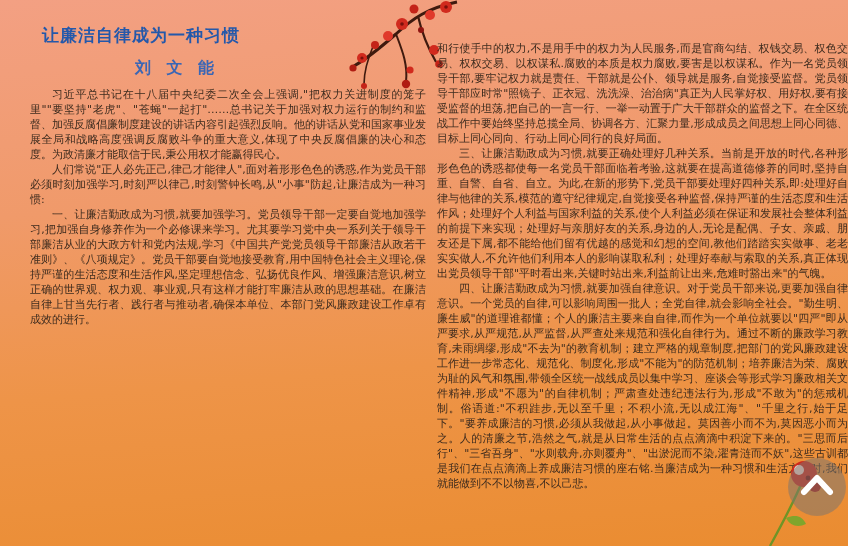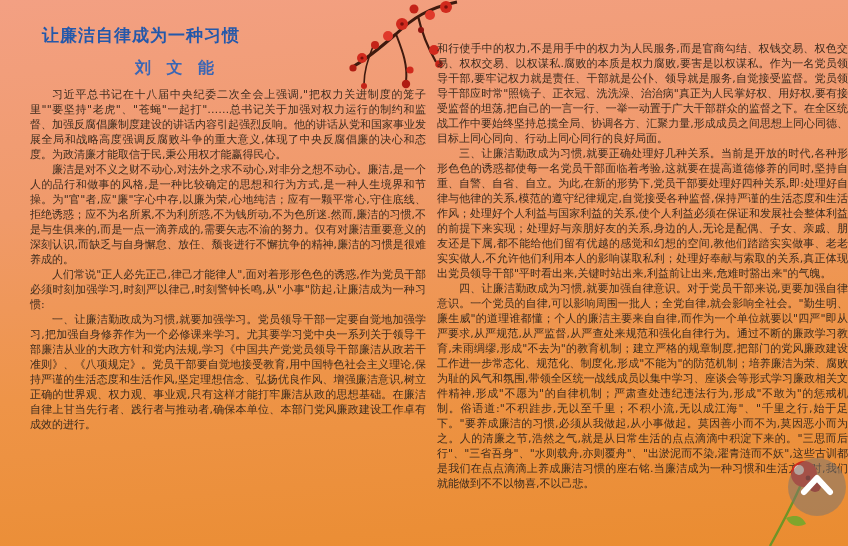--- a/index.html
+++ b/index.html
@@ -60,21 +60,20 @@
     <circle cx="88" cy="84" r="4.2" fill="#b01c12"></circle>
     <circle cx="46" cy="86" r="3" fill="#c42318"></circle>
     <circle cx="103" cy="30" r="3" fill="#8e1410"></circle>
     <circle cx="84" cy="24" r="1.8" fill="#7a100b"></circle>
     <circle cx="128" cy="7" r="1.8" fill="#7a100b"></circle>
     <circle cx="44" cy="58" r="1.6" fill="#7a100b"></circle>
   </svg>
 
   <div class="col col-left">
     <p>习近平总书记在十八届中央纪委二次全会上强调,"把权力关进制度的笼子里""要坚持"老虎"、"苍蝇"一起打"……总书记关于加强对权力运行的制约和监督、加强反腐倡廉制度建设的讲话内容引起强烈反响。他的讲话从党和国家事业发展全局和战略高度强调反腐败斗争的重大意义,体现了中央反腐倡廉的决心和态度。为政清廉才能取信于民,秉公用权才能赢得民心。</p>
-    <p>廉洁是对不义之财不动心,对法外之求不动心,对非分之想不动心。廉洁,是一个人的品行和做事的风格,是一种比较确定的思想和行为方式,是一种人生境界和节操。为"官"者,应"廉"字心中存,以廉为荣,心地纯洁；应有一颗平常心,守住底线、拒绝诱惑；应不为名所累,不为利所惑,不为钱所动,不为色所迷.然而,廉洁的习惯,不是与生俱来的,而是一点一滴养成的,需要矢志不渝的努力。仅有对廉洁重要意义的深刻认识,而缺乏与自身懈怠、放任、颓丧进行不懈抗争的精神,廉洁的习惯是很难养成的。</p>
     <p>人们常说"正人必先正己,律己才能律人",面对着形形色色的诱惑,作为党员干部必须时刻加强学习,时刻严以律己,时刻警钟长鸣,从"小事"防起,让廉洁成为一种习惯:</p>
     <p>一、让廉洁勤政成为习惯,就要加强学习。党员领导干部一定要自觉地加强学习,把加强自身修养作为一个必修课来学习。尤其要学习党中央一系列关于领导干部廉洁从业的大政方针和党内法规,学习《中国共产党党员领导干部廉洁从政若干准则》、《八项规定》。党员干部要自觉地接受教育,用中国特色社会主义理论,保持严谨的生活态度和生活作风,坚定理想信念、弘扬优良作风、增强廉洁意识,树立正确的世界观、权力观、事业观,只有这样才能打牢廉洁从政的思想基础。在廉洁自律上甘当先行者、践行者与推动者,确保本单位、本部门党风廉政建设工作卓有成效的进行。</p>
   </div>
 
   <div class="col col-right">
     <p class="no-indent">和行使手中的权力,不是用手中的权力为人民服务,而是官商勾结、权钱交易、权色交易、权权交易、以权谋私.腐败的本质是权力腐败,要害是以权谋私。作为一名党员领导干部,要牢记权力就是责任、干部就是公仆、领导就是服务,自觉接受监督。党员领导干部应时常"照镜子、正衣冠、洗洗澡、治治病"真正为人民掌好权、用好权,要有接受监督的坦荡,把自己的一言一行、一举一动置于广大干部群众的监督之下。在全区统战工作中要始终坚持总揽全局、协调各方、汇聚力量,形成成员之间思想上同心同德、目标上同心同向、行动上同心同行的良好局面。</p>
     <p>三、让廉洁勤政成为习惯,就要正确处理好几种关系。当前是开放的时代,各种形形色色的诱惑都使每一名党员干部面临着考验,这就要在提高道德修养的同时,坚持自重、自警、自省、自立。为此,在新的形势下,党员干部要处理好四种关系,即:处理好自律与他律的关系,模范的遵守纪律规定,自觉接受各种监督,保持严谨的生活态度和生活作风；处理好个人利益与国家利益的关系,使个人利益必须在保证和发展社会整体利益的前提下来实现；处理好与亲朋好友的关系,身边的人,无论是配偶、子女、亲戚、朋友还是下属,都不能给他们留有优越的感觉和幻想的空间,教他们踏踏实实做事、老老实实做人,不允许他们利用本人的影响谋取私利；处理好奉献与索取的关系,真正体现出党员领导干部"平时看出来,关键时站出来,利益前让出来,危难时豁出来"的气魄。</p>
     <p>四、让廉洁勤政成为习惯,就要加强自律意识。对于党员干部来说,更要加强自律意识。一个党员的自律,可以影响周围一批人；全党自律,就会影响全社会。"勤生明、廉生威"的道理谁都懂；个人的廉洁主要来自自律,而作为一个单位就要以"四严"即从严要求,从严规范,从严监督,从严查处来规范和强化自律行为。通过不断的廉政学习教育,未雨绸缪,形成"不去为"的教育机制；建立严格的规章制度,把部门的党风廉政建设工作进一步常态化、规范化、制度化,形成"不能为"的防范机制；培养廉洁为荣、腐败为耻的风气和氛围,带领全区统一战线成员以集中学习、座谈会等形式学习廉政相关文件精神,形成"不愿为"的自律机制；严肃查处违纪违法行为,形成"不敢为"的惩戒机制。俗语道:"不积跬步,无以至千里；不积小流,无以成江海"、"千里之行,始于足下。"要养成廉洁的习惯,必须从我做起,从小事做起。莫因善小而不为,莫因恶小而为之。人的清廉之节,浩然之气,就是从日常生活的点点滴滴中积淀下来的。"三思而后行"、"三省吾身"、"水则载舟,亦则覆舟"、"出淤泥而不染,濯青涟而不妖",这些古训都是我们在点点滴滴上养成廉洁习惯的座右铭.当廉洁成为一种习惯和生活方式时,我们就能做到不不以物喜,不以己悲。</p>
   </div>
 

